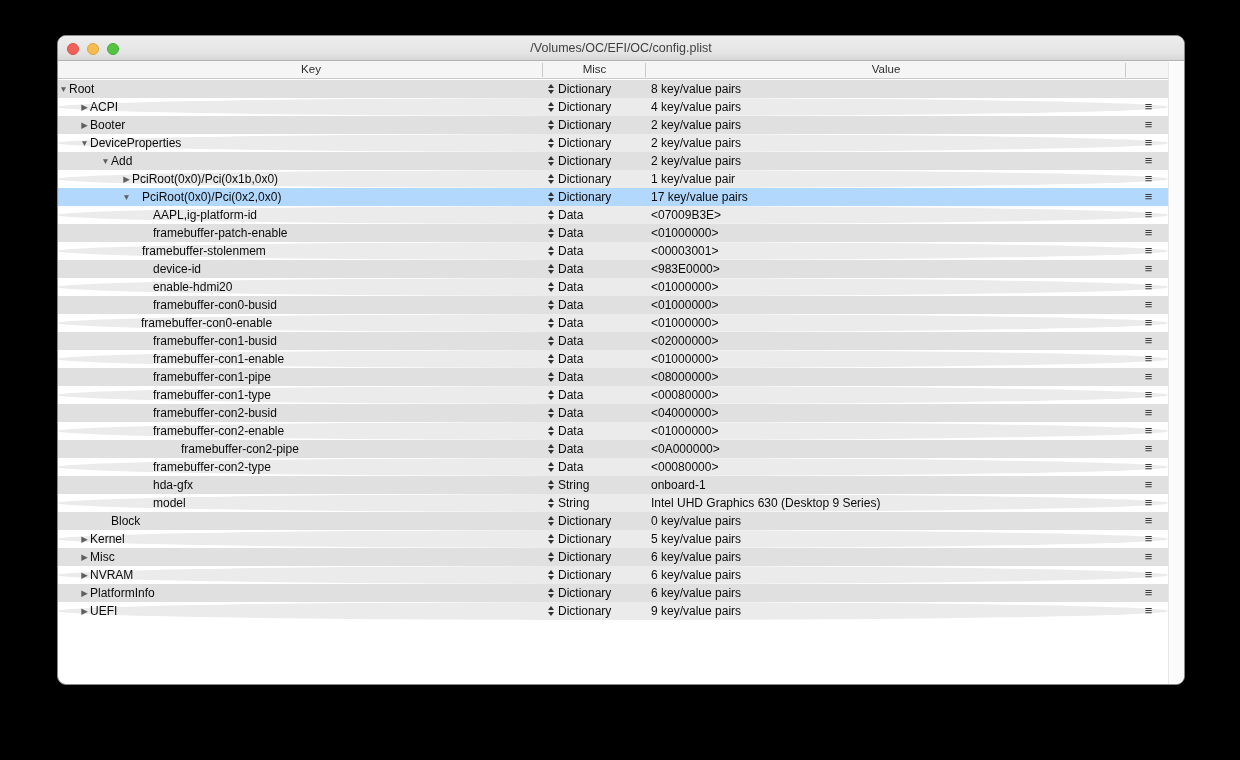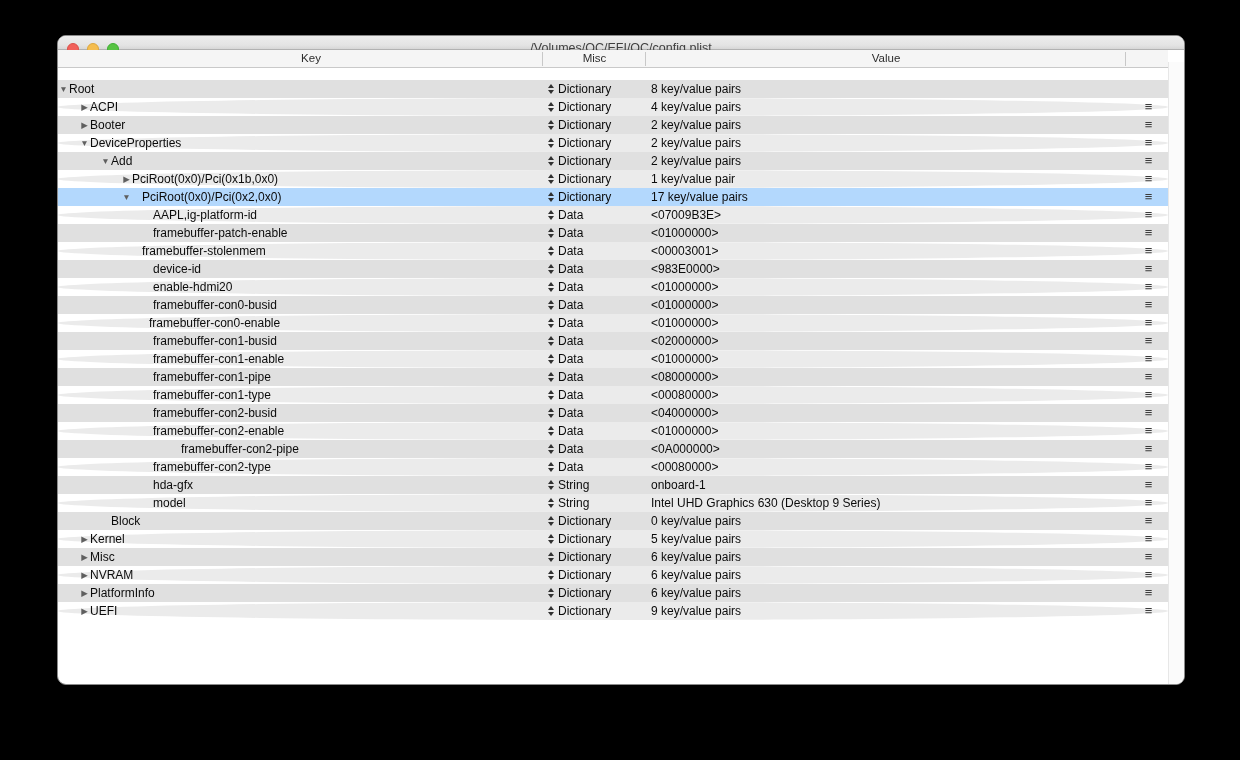--- a/index.html
+++ b/index.html
@@ -6,21 +6,21 @@
   html,body { width:1240px; height:760px; background:#000; overflow:hidden;
               font-family:"Liberation Sans", sans-serif; }
 
   .window {
     position:absolute; left:57px; top:35px; width:1128px; height:650px;
     background:#fff; border:1px solid #8a8a8a; border-radius:9px; overflow:hidden;
   }
 
   
   .titlebar {
-    position:relative; height:14px;
+    position:relative; height:25px;
     background:linear-gradient(180deg,#ededed 0%,#e4e4e4 70%,#d7d7d7 100%);
     border-bottom:1px solid #b2b2b2;
     padding-left:20px;
   }
   .traffic { position:absolute; top:6.5px; left:9px; display:flex; gap:8px; }
   .light { width:12px; height:12px; border-radius:50%; }
   .light.red    { background:var(--tl-red);    border:1px solid #d9504a; }
   .light.yellow { background:var(--tl-yellow); border:1px solid #dba63e; }
   .light.green  { background:var(--tl-green);  border:1px solid #3fae34; }
   .title {
@@ -261,21 +261,21 @@
             <i class="up"></i>
             <i class="dn"></i>
           </span>
       <span class="typetext">Data</span>
     </span>
     <span class="valuecell">&lt;01000000&gt;</span>
     <span class="menu">≡</span>
   </div>
       <div class="row light">
     <span class="disc" style="left: 84px;"></span>
-    <span class="keycell" style="left: 91px;">framebuffer-con0-enable</span>
+    <span class="keycell" style="left: 83px;">framebuffer-con0-enable</span>
     <span class="typecell">
       <span class="stepper">
             <i class="up"></i>
             <i class="dn"></i>
           </span>
       <span class="typetext">Data</span>
     </span>
     <span class="valuecell">&lt;01000000&gt;</span>
     <span class="menu">≡</span>
   </div>

